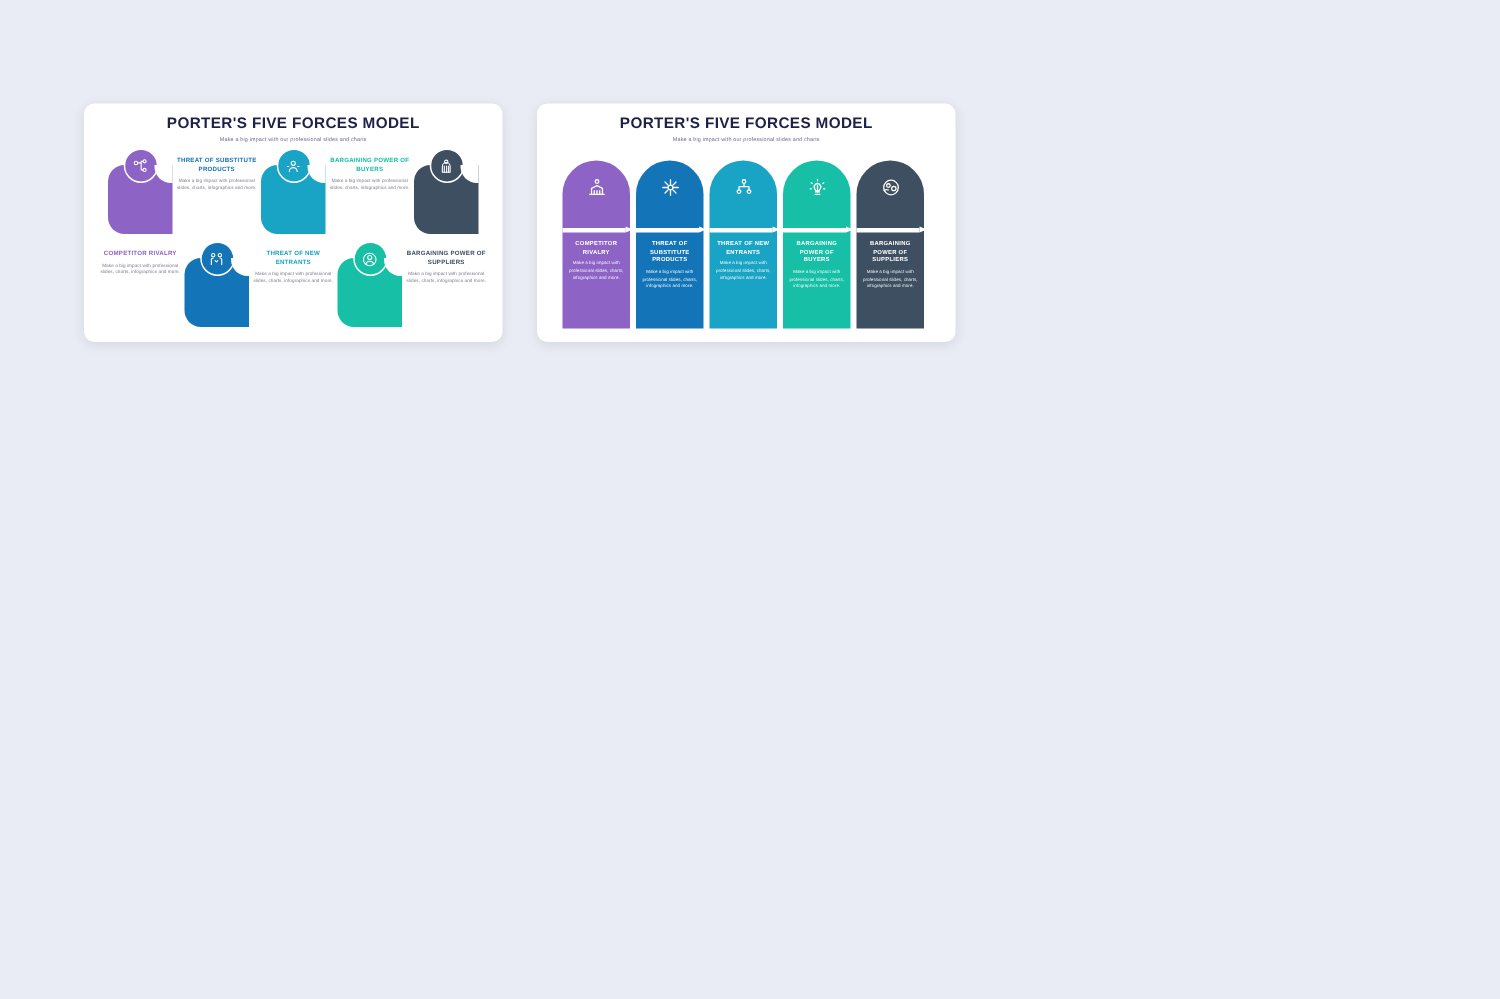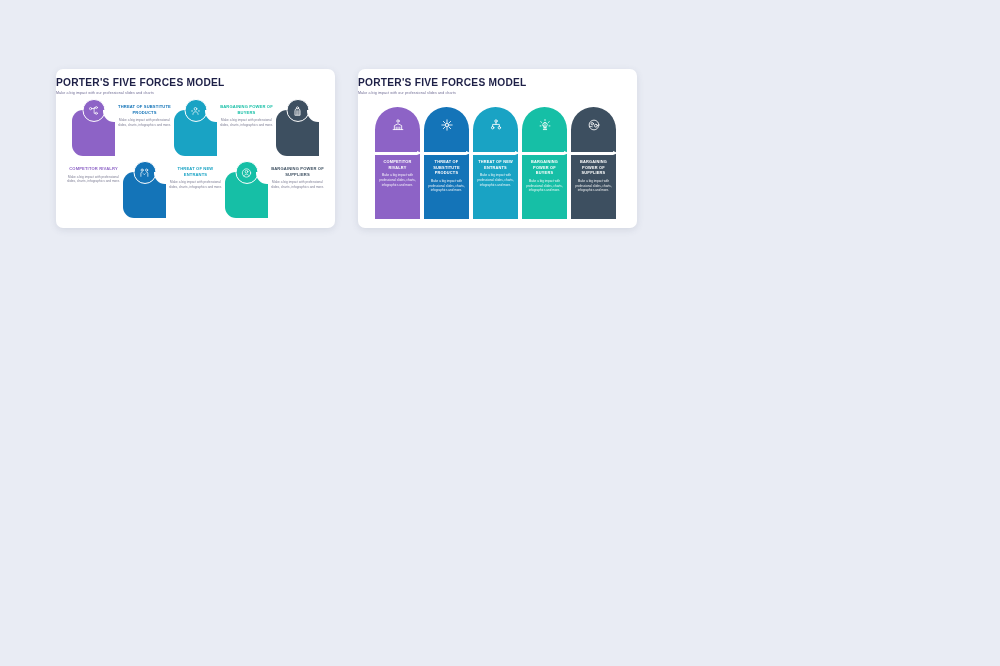--- a/index.html
+++ b/index.html
@@ -18,21 +18,21 @@
     position:absolute;
     background:#ffffff;
     border-radius:7px;
     box-shadow:0 2px 7px rgba(70,80,110,.13);
     overflow:hidden;
   }
   #card-left {left:56px;  top:69px; width:279px; height:159px;}
   #card-right{left:358px; top:69px; width:279px; height:159px;}
 
   
-  .card-head{text-align:left;padding-top:9px;}
+  .card-head{text-align:center;padding-top:9px;}
   .card-title{
     font-size:10.2px;font-weight:bold;letter-spacing:.25px;
     color:#1e2047;line-height:1.05;
   }
   .card-sub{
     font-size:3.6px;color:#6f6c94;margin-top:2.5px;letter-spacing:.12px;
   }
 
   
   #left-grid{

